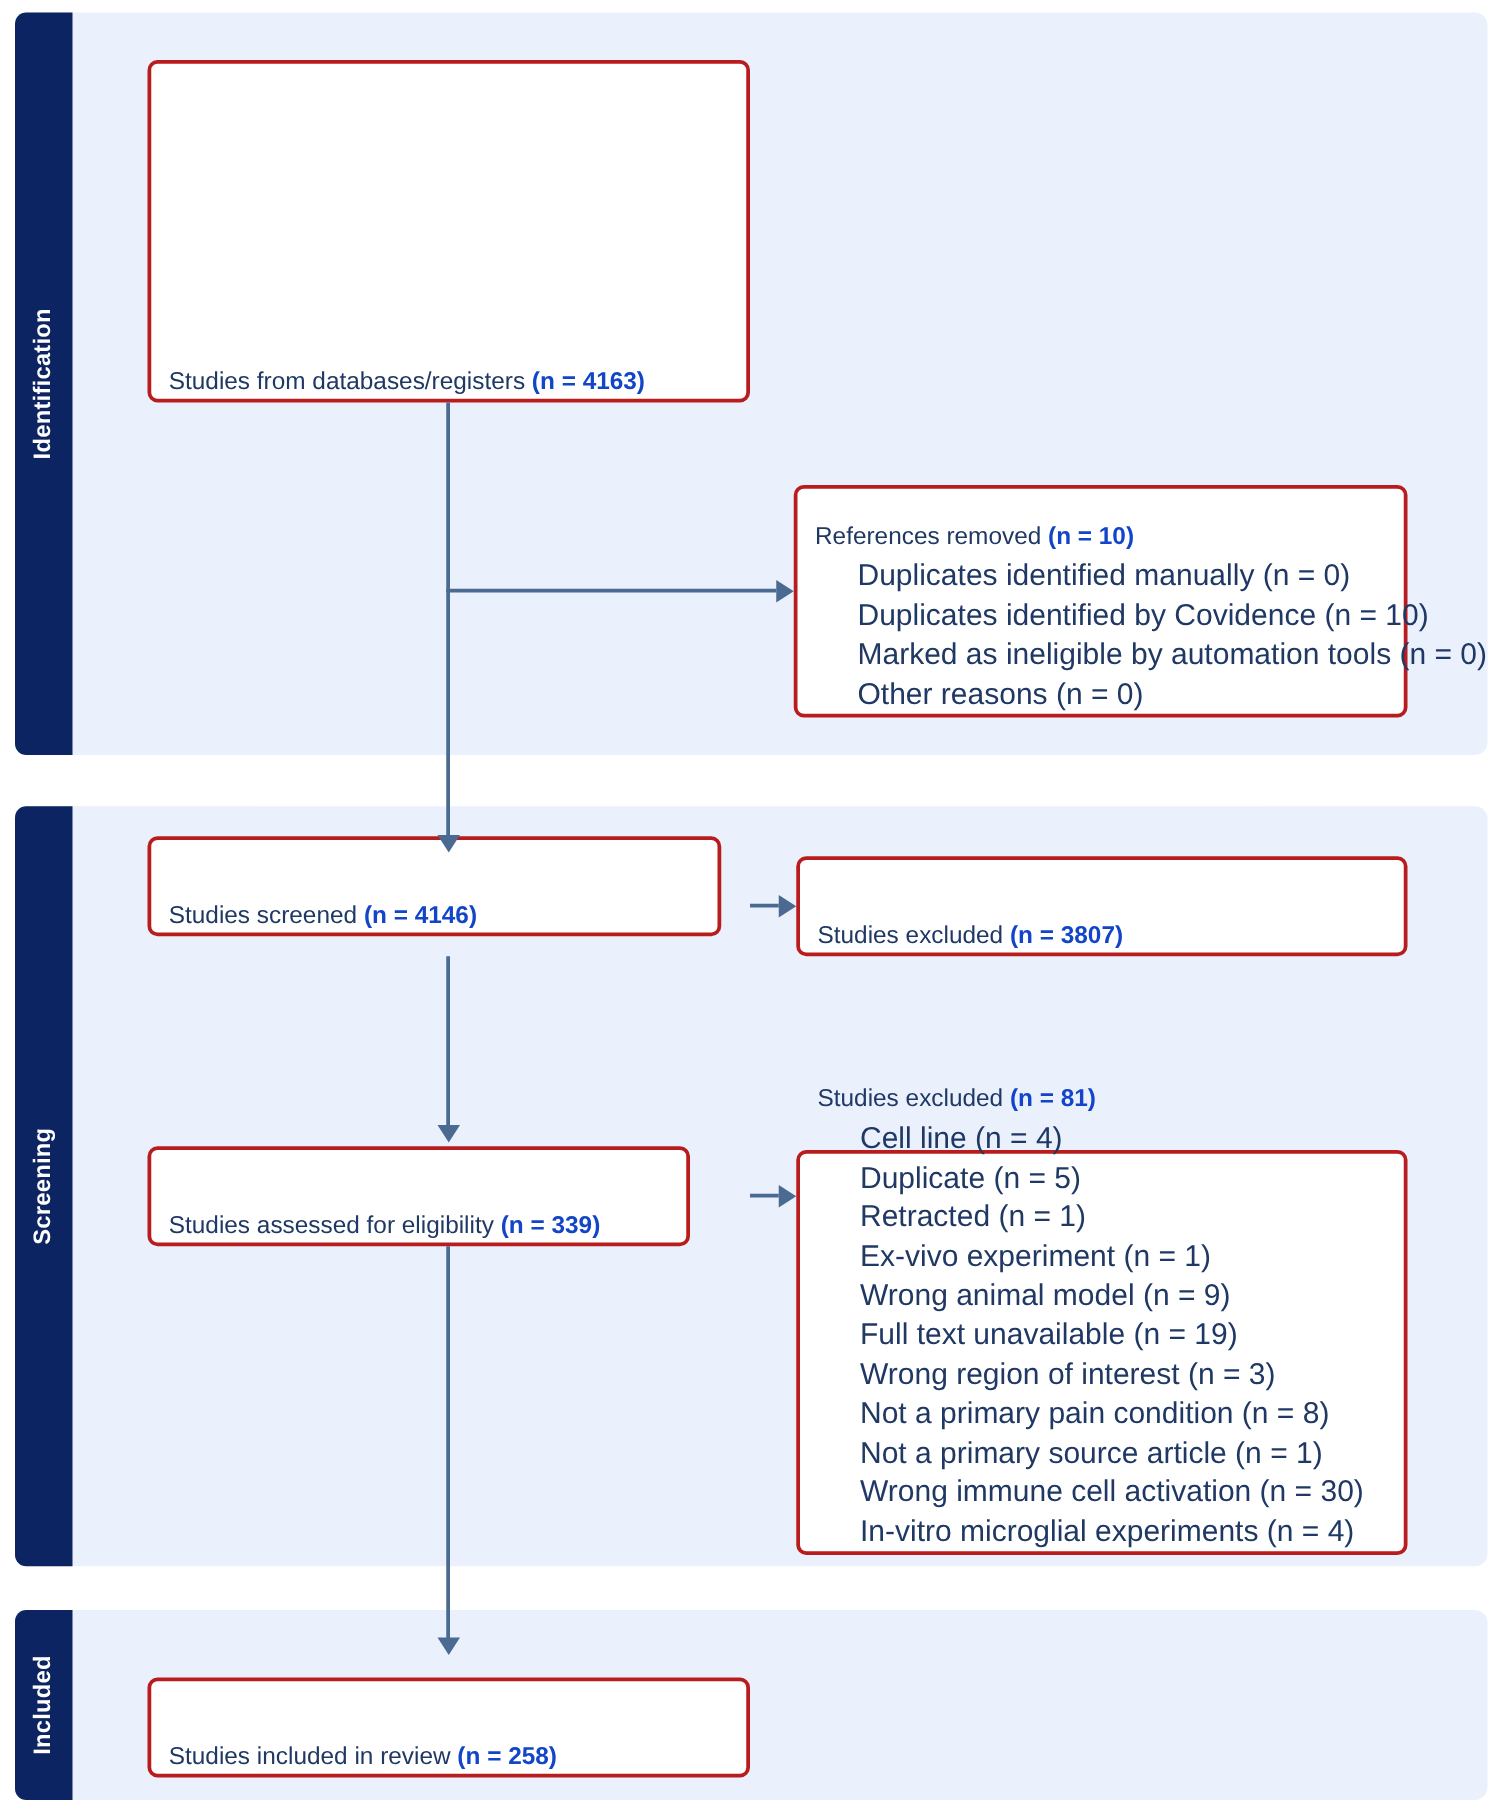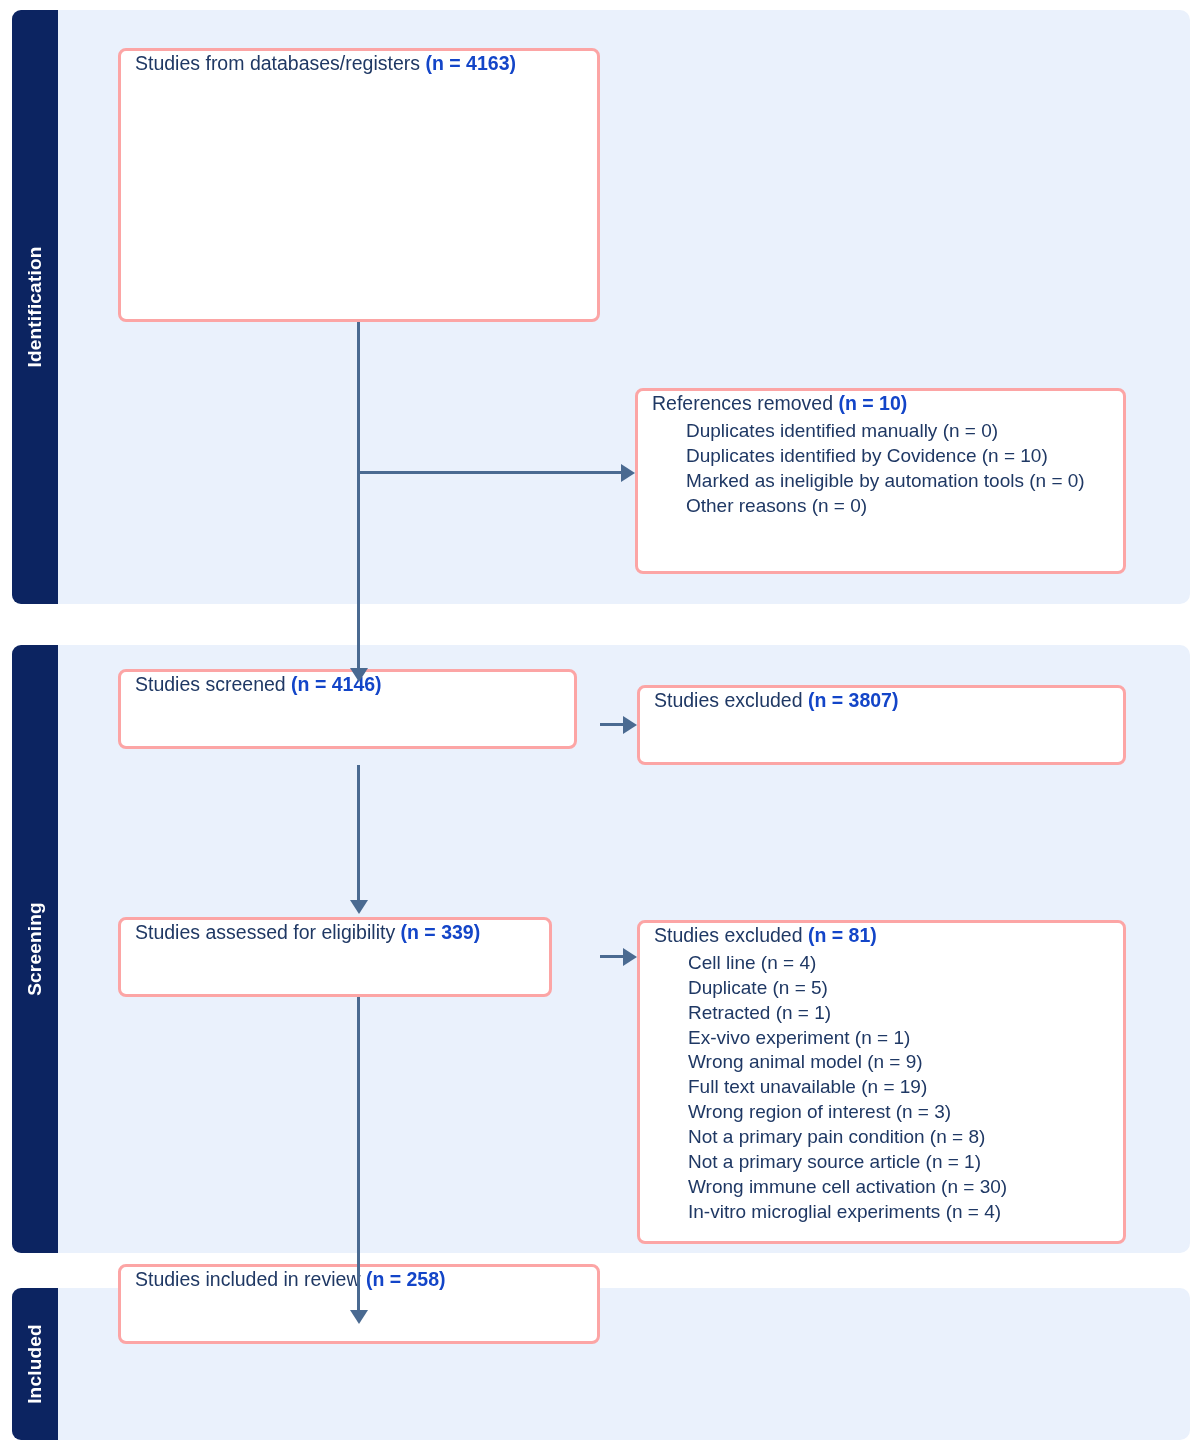--- a/index.html
+++ b/index.html
@@ -43,25 +43,25 @@
     font-size: 19px;
     font-weight: bold;
     letter-spacing: 0.2px;
     font-family: "Liberation Sans", sans-serif;
   }
 
   
   .flow-box {
     position: absolute;
     background: #ffffff;
-    border: 3px solid #fca5a5;
+    border: 3px solid #b91c1c;
     border-radius: 8px;
     box-sizing: border-box;
     display: flex;
-    align-items: flex-start;
+    align-items: flex-end;
   }
   .box-inner {
     padding: 0 14px;
     width: 100%;
     box-sizing: border-box;
   }
   .box-title {
     font-size: 19.5px;
     color: #1f3864;
     line-height: 1.33;
@@ -71,21 +71,21 @@
   .box-title .count {
     color: #1345c8;
     font-weight: bold;
   }
   .sub-list {
     margin: 2px 0 0 0;
     padding: 0;
     list-style: none;
   }
   .sub-list li {
-    font-size: 19px;
+    font-size: 24px;
     color: #1f3864;
     line-height: 1.31;
     padding-left: 34px;
     white-space: nowrap;
     font-family: "Liberation Sans", sans-serif;
   }
 
   
   .connector {
     position: absolute;
@@ -178,21 +178,21 @@
         <li>In-vitro microglial experiments (n = 4)</li>
       </ul>
     </div>
   </div>
 
   <div class="section-panel" style="left:12px; top:1288px; width:1178px; height:152px;"></div>
   <div class="stage-stripe" style="top:1288px; height:152px;">
     <span class="stage-label">Included</span>
   </div>
 
-  <div class="flow-box" style="left:118px; top:1264px; width:482px; height:80px;">
+  <div class="flow-box" style="left:118px; top:1342px; width:482px; height:80px;">
     <div class="box-inner">
       <div class="box-title"><span>Studies included in review </span><span class="count">(n = 258)</span></div>
     </div>
   </div>
 
   <div class="connector v-line" style="left:357px; top:322px; height:348px;"></div>
   <div class="arrow-head arrow-down" style="left:349.5px; top:668px;"></div>
 
   <div class="connector h-line" style="left:357px; top:471px; width:264px;"></div>
   <div class="arrow-head arrow-right" style="left:621px; top:463.5px;"></div>

